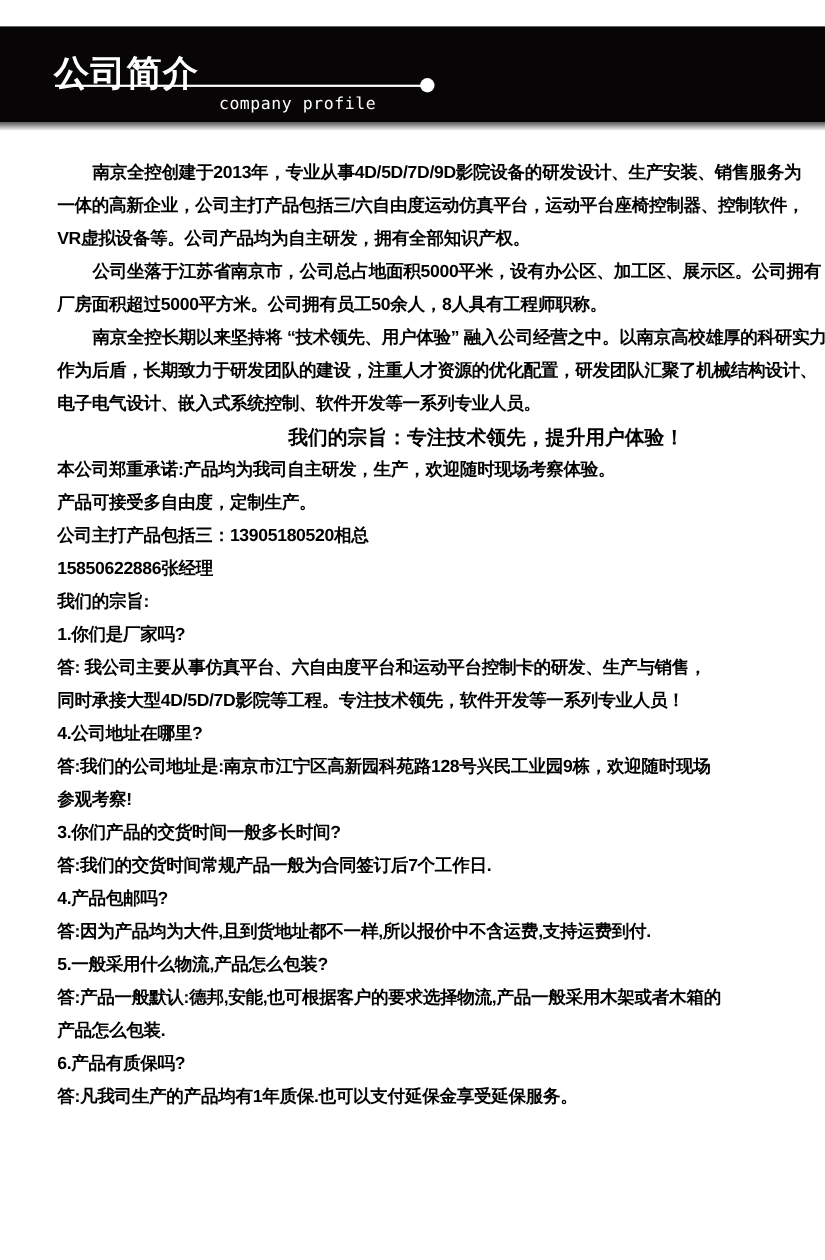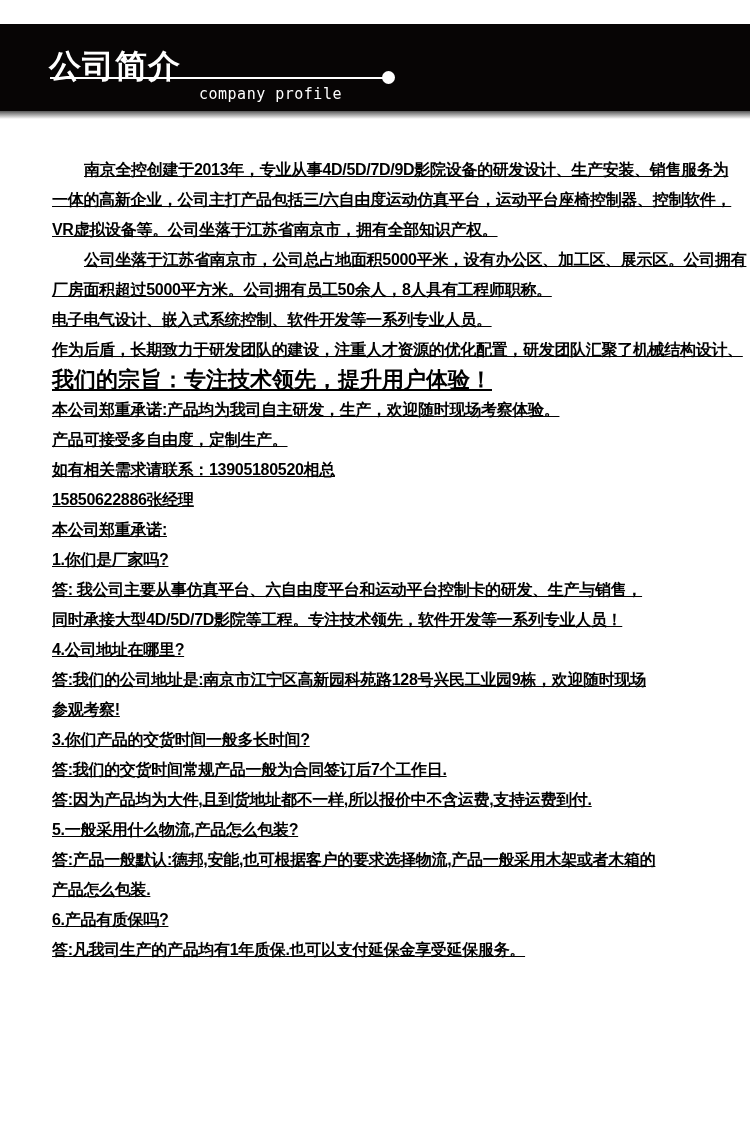--- a/index.html
+++ b/index.html
@@ -67,77 +67,78 @@
     font-size: 15px;
     font-family: "DejaVu Sans Mono", monospace;
     letter-spacing: 0.5px;
     white-space: nowrap;
     text-align: center;
   }
 
   
   .content {
     position: absolute;
-    top: 155px;
+    top: 143px;
     left: 52px;
     width: 660px;
-    text-decoration: underline;
   }
   .line {
     height: 30px;
     line-height: 30px;
     font-size: 16px;
     font-weight: 600;
     color: #000000;
     letter-spacing: -0.3px;
     white-space: nowrap;
   }
   .line.indent { padding-left: 32px; }
   .line.slogan {
     width: 570px;
-    text-align: left;
-    font-size: 22px;
+    text-align: right;
+    font-size: 18px;
     font-weight: 700;
     letter-spacing: 0;
   }
 </style>
 </head>
 <body>
 
 <div class="page">
 
   <div class="banner">
     <div class="banner-title">公司简介</div>
     <div class="banner-line"></div>
     <div class="banner-dot"></div>
     <div class="banner-sub">company profile</div>
   </div>
 
   <div class="content">
     <div class="line indent">南京全控创建于2013年，专业从事4D/5D/7D/9D影院设备的研发设计、生产安装、销售服务为</div>
     <div class="line">一体的高新企业，公司主打产品包括三/六自由度运动仿真平台，运动平台座椅控制器、控制软件，</div>
-    <div class="line">VR虚拟设备等。公司坐落于江苏省南京市，拥有全部知识产权。</div>
+    <div class="line">VR虚拟设备等。公司产品均为自主研发，拥有全部知识产权。</div>
     <div class="line indent">公司坐落于江苏省南京市，公司总占地面积5000平米，设有办公区、加工区、展示区。公司拥有</div>
     <div class="line">厂房面积超过5000平方米。公司拥有员工50余人，8人具有工程师职称。</div>
+    <div class="line indent">南京全控长期以来坚持将 “技术领先、用户体验” 融入公司经营之中。以南京高校雄厚的科研实力</div>
+    <div class="line">作为后盾，长期致力于研发团队的建设，注重人才资源的优化配置，研发团队汇聚了机械结构设计、</div>
     <div class="line">电子电气设计、嵌入式系统控制、软件开发等一系列专业人员。</div>
-    <div class="line">作为后盾，长期致力于研发团队的建设，注重人才资源的优化配置，研发团队汇聚了机械结构设计、</div>
     <div class="line slogan">我们的宗旨：专注技术领先，提升用户体验！</div>
     <div class="line">本公司郑重承诺:产品均为我司自主研发，生产，欢迎随时现场考察体验。</div>
     <div class="line">产品可接受多自由度，定制生产。</div>
-    <div class="line">如有相关需求请联系：13905180520相总</div>
+    <div class="line">公司主打产品包括三：13905180520相总</div>
     <div class="line">15850622886张经理</div>
-    <div class="line">本公司郑重承诺:</div>
+    <div class="line">我们的宗旨:</div>
     <div class="line">1.你们是厂家吗?</div>
     <div class="line">答: 我公司主要从事仿真平台、六自由度平台和运动平台控制卡的研发、生产与销售，</div>
     <div class="line">同时承接大型4D/5D/7D影院等工程。专注技术领先，软件开发等一系列专业人员！</div>
     <div class="line">4.公司地址在哪里?</div>
     <div class="line">答:我们的公司地址是:南京市江宁区高新园科苑路128号兴民工业园9栋，欢迎随时现场</div>
     <div class="line">参观考察!</div>
     <div class="line">3.你们产品的交货时间一般多长时间?</div>
     <div class="line">答:我们的交货时间常规产品一般为合同签订后7个工作日.</div>
+    <div class="line">4.产品包邮吗?</div>
     <div class="line">答:因为产品均为大件,且到货地址都不一样,所以报价中不含运费,支持运费到付.</div>
     <div class="line">5.一般采用什么物流,产品怎么包装?</div>
     <div class="line">答:产品一般默认:德邦,安能,也可根据客户的要求选择物流,产品一般采用木架或者木箱的</div>
     <div class="line">产品怎么包装.</div>
     <div class="line">6.产品有质保吗?</div>
     <div class="line">答:凡我司生产的产品均有1年质保.也可以支付延保金享受延保服务。</div>
   </div>
 
 </div>
 

